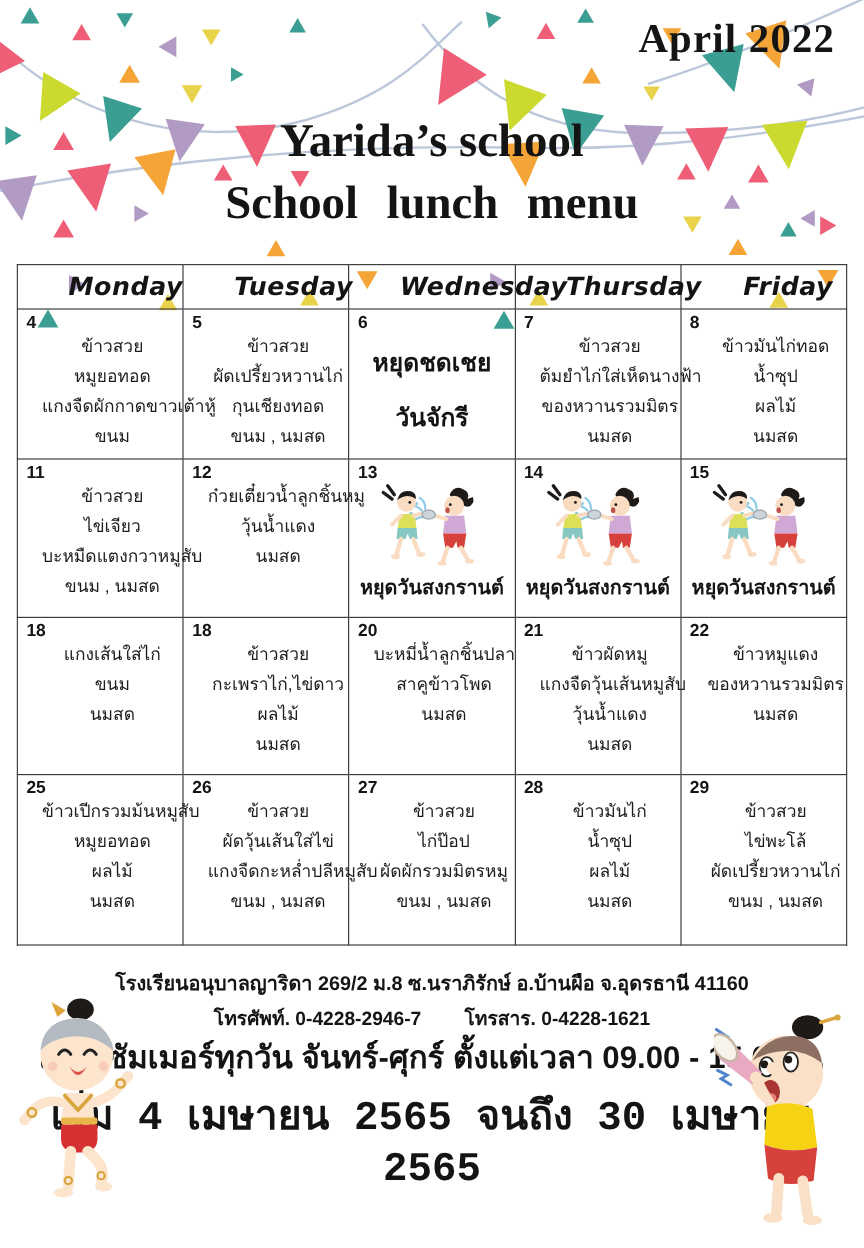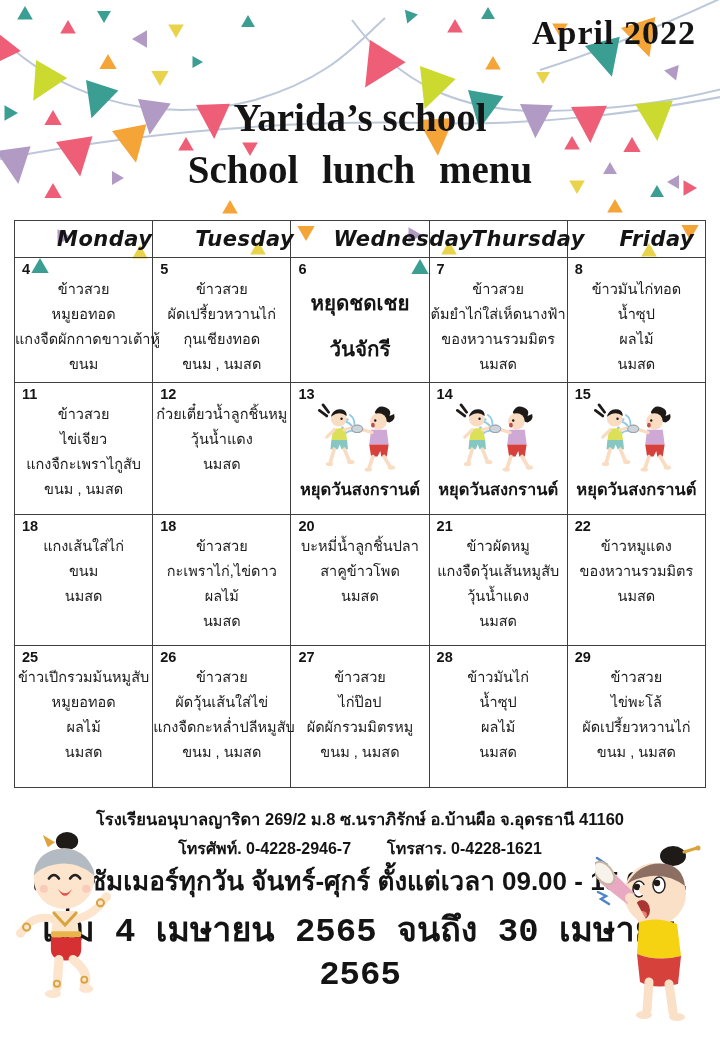--- a/index.html
+++ b/index.html
@@ -29,21 +29,21 @@
   th{
     height:34px;font-size:21px;font-weight:700;font-style:italic;
     font-family:"DejaVu Sans","Liberation Sans",sans-serif;letter-spacing:.5px;
   }
   td{vertical-align:top;padding:0;text-align:center;}
   tr.w1 td{height:124px}
   tr.w2 td{height:131px}
   tr.w3 td{height:130px}
   tr.w4 td{height:141px}
   .daynum{display:block;text-align:left;font-size:14.5px;font-weight:700;padding:4px 0 0 7px;line-height:15px;}
-  .menu div{font-size:14.5px;line-height:25px;color:#1c1c1c;white-space:nowrap;}
+  .menu div{font-size:14.5px;line-height:25px;color:#1c1c1c;white-space:nowrap;margin-left:20px;}
   .holiday div{font-size:20.5px;font-weight:700;line-height:40px;margin-top:6px;}
   .songkran svg{display:block;margin:1px auto 0 auto;}
   .songkran .lbl{font-size:16.5px;font-weight:700;white-space:nowrap;margin-top:1px;}
   
   .addr{position:absolute;top:806px;left:0;width:100%;text-align:center;font-size:16.5px;font-weight:600;z-index:2;}
   .phones{position:absolute;top:836px;left:0;width:100%;text-align:center;font-size:16px;font-weight:700;z-index:2;}
   .phones .gap{display:inline-block;width:36px;}
   .ann1{position:absolute;top:860px;left:0;width:100%;text-align:center;font-size:26px;font-weight:600;z-index:2;}
   .ann2{position:absolute;top:902px;left:0;width:100%;text-align:center;font-size:34px;font-weight:600;z-index:2;font-family:Liberation Mono, monospace;}
   .char-left{position:absolute;left:6px;top:826px;z-index:3;}
@@ -176,21 +176,21 @@
             <div>นมสด</div>
           </div>
         </td>
       </tr>
       <tr class="w2">
         <td>
           <span class="daynum">11</span>
           <div class="menu">
             <div>ข้าวสวย</div>
             <div>ไข่เจียว</div>
-            <div>แกงจืกะเพราไกูสับ</div>
+            <div>บะหมืดแตงกวาหมูสับ</div>
             <div>ขนม , นมสด</div>
           </div>
         </td>
         <td>
           <span class="daynum">12</span>
           <div class="menu">
             <div>ก๋วยเตี๋ยวน้ำลูกชิ้นหมู</div>
             <div>วุ้นน้ำแดง</div>
             <div>นมสด</div>
           </div>

